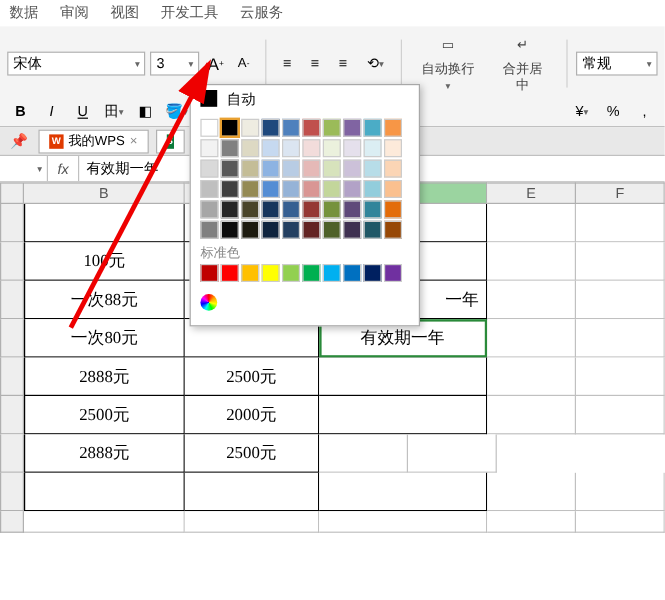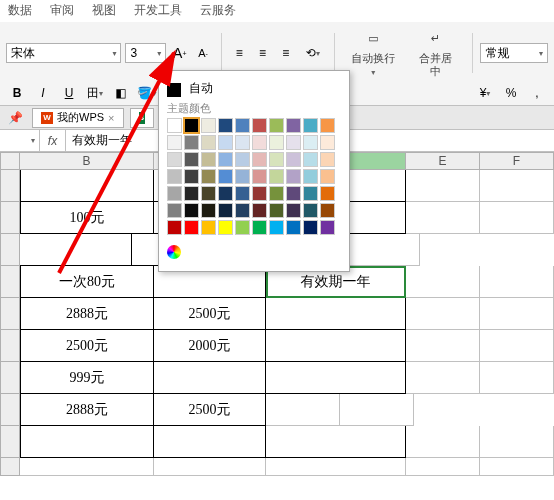--- a/index.html
+++ b/index.html
@@ -49,21 +49,21 @@
 .col-C { width: 112px; }
 .col-D { width: 140px; }
 .col-E { width: 74px; }
 .col-F { width: 74px; }
 
 
 .arrow { position: absolute; top: 48px; left: 54px; width: 130px; height: 230px; pointer-events: none; z-index: 20; }
 
 
 .color-popup { position: absolute; top: 70px; left: 158px; width: 192px; background: #fff; border: 1px solid #a8a8a8; box-shadow: 2px 2px 6px rgba(0,0,0,.25); z-index: 10; padding: 4px 8px 8px 8px; font-size: 12px; }
-.cp-row { display: flex; align-items: flex-end; height: 22px; gap: 8px; }
+.cp-row { display: flex; align-items: flex-start; height: 22px; gap: 8px; }
 .cp-auto-sw { width: 14px; height: 14px; background: #000; }
 .cp-section-label { color: #888; margin: 4px 0 2px; font-size: 11px; }
 .swatch-grid { display: grid; grid-template-columns: repeat(10, 15px); gap: 2px; margin: 2px 0; }
 .swatch { width: 15px; height: 15px; border: 1px solid #ccc; }
 .swatch.selected { outline: 2px solid #e8a030; outline-offset: -1px; }
 .cp-more { display: flex; align-items: center; gap: 6px; margin-top: 6px; height: 22px; }
 .color-wheel { width: 14px; height: 14px; border-radius: 50%; background: conic-gradient(red,orange,yellow,lime,cyan,blue,magenta,red); }
 </style>
 </head>
 <body>
@@ -186,20 +186,21 @@
     <div class="cell first col-B">100元</div>
     <div class="cell col-C"></div>
     <div class="cell col-D"></div>
     <div class="cell gray-col-e col-E"></div>
     <div class="cell gray-col-f col-F"></div>
   </div>
 
 
   <div class="grid-row">
     <div class="row-h"></div>
+    <div class="cell first col-B">一次88元</div>
     <div class="cell col-C"></div>
     <div class="cell col-D" style="justify-content:flex-end;padding-right:6px;">一年</div>
     <div class="cell gray-col-e col-E"></div>
     <div class="cell gray-col-f col-F"></div>
   </div>
 
   <div class="grid-row">
     <div class="row-h"></div>
     <div class="cell first col-B">一次80元</div>
     <div class="cell col-C"></div>
@@ -219,28 +220,20 @@
 
   <div class="grid-row">
     <div class="row-h"></div>
     <div class="cell first col-B">2500元</div>
     <div class="cell col-C">2000元</div>
     <div class="cell col-D"></div>
     <div class="cell gray-col-e col-E"></div>
     <div class="cell gray-col-f col-F"></div>
   </div>
 
-  <div class="grid-row">
-    <div class="row-h"></div>
-    <div class="cell first col-B">999元</div>
-    <div class="cell col-C"></div>
-    <div class="cell col-D"></div>
-    <div class="cell gray-col-e col-E"></div>
-    <div class="cell gray-col-f col-F"></div>
-  </div>
 
   <div class="grid-row">
     <div class="row-h"></div>
     <div class="cell first col-B">2888元</div>
     <div class="cell col-C">2500元</div>
     <div class="cell gray-col-e col-E"></div>
     <div class="cell gray-col-f col-F"></div>
   </div>
 
   <div class="grid-row">
@@ -259,21 +252,20 @@
     <div class="cell gray-col-e col-E"></div>
     <div class="cell gray-col-f col-F"></div>
   </div>
 </div>
 
 <div class="color-popup">
   <div class="cp-row">
     <div class="cp-auto-sw"></div>
     <span>自动</span>
   </div>
-  <div class="cp-section-label">主题颜色</div>
   <div class="swatch-grid" id="theme-row1">
       <div class="swatch" style="background: rgb(255, 255, 255);"></div>
       <div class="swatch selected" style="background: rgb(0, 0, 0);"></div>
       <div class="swatch" style="background: rgb(238, 236, 225);"></div>
       <div class="swatch" style="background: rgb(31, 73, 125);"></div>
       <div class="swatch" style="background: rgb(79, 129, 189);"></div>
       <div class="swatch" style="background: rgb(192, 80, 77);"></div>
       <div class="swatch" style="background: rgb(155, 187, 89);"></div>
       <div class="swatch" style="background: rgb(128, 100, 162);"></div>
       <div class="swatch" style="background: rgb(75, 172, 198);"></div>
@@ -334,20 +326,21 @@
         <div class="swatch" style="background: rgb(29, 27, 16);"></div>
         <div class="swatch" style="background: rgb(15, 36, 62);"></div>
         <div class="swatch" style="background: rgb(36, 64, 97);"></div>
         <div class="swatch" style="background: rgb(99, 36, 35);"></div>
         <div class="swatch" style="background: rgb(79, 97, 40);"></div>
         <div class="swatch" style="background: rgb(63, 49, 81);"></div>
         <div class="swatch" style="background: rgb(32, 88, 103);"></div>
         <div class="swatch" style="background: rgb(151, 72, 6);"></div>
       </div>
     </div>
+  <div class="cp-section-label">标准色</div>
   <div class="swatch-grid" id="standard-row">
       <div class="swatch" style="background: rgb(192, 0, 0);"></div>
       <div class="swatch" style="background: rgb(255, 0, 0);"></div>
       <div class="swatch" style="background: rgb(255, 192, 0);"></div>
       <div class="swatch" style="background: rgb(255, 255, 0);"></div>
       <div class="swatch" style="background: rgb(146, 208, 80);"></div>
       <div class="swatch" style="background: rgb(0, 176, 80);"></div>
       <div class="swatch" style="background: rgb(0, 176, 240);"></div>
       <div class="swatch" style="background: rgb(0, 112, 192);"></div>
       <div class="swatch" style="background: rgb(0, 32, 96);"></div>

